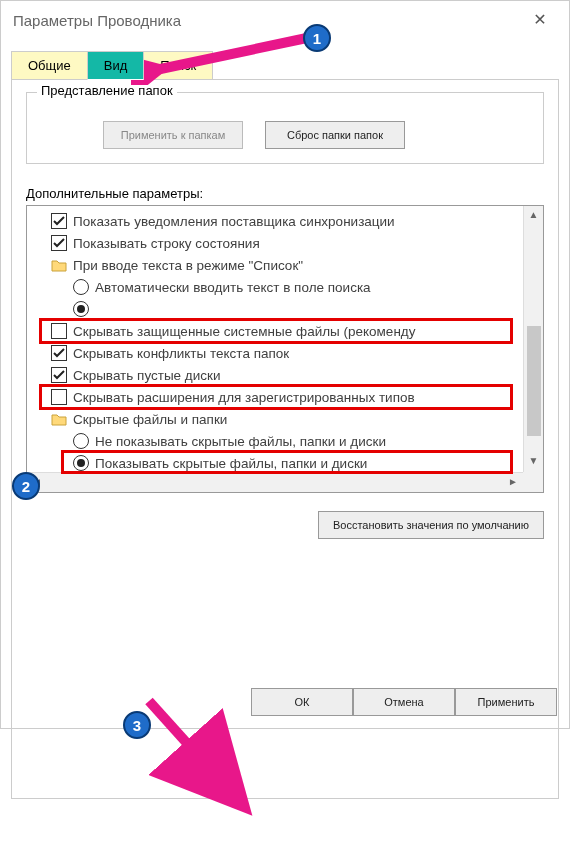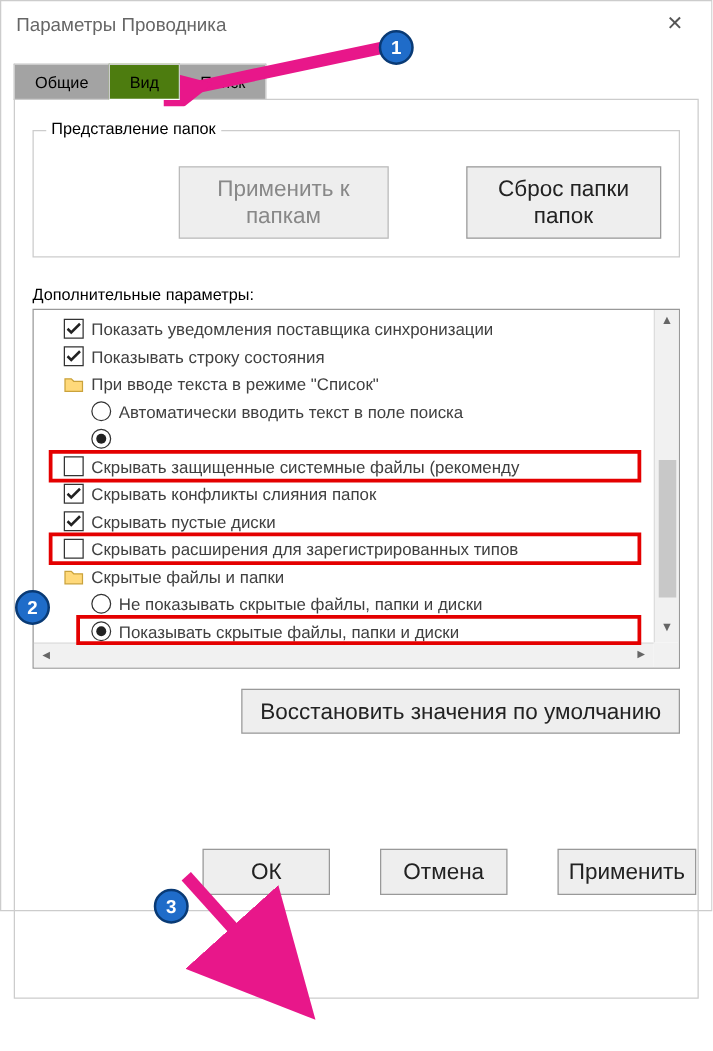--- a/index.html
+++ b/index.html
@@ -44,30 +44,30 @@
   }
   .tab {
     padding: 6px 16px 6px 16px;
     border: 1px solid #ccc;
     border-bottom: none;
     background: #fff;
     margin-right: -1px;
     font-size: 13px;
     position: relative;
   }
-  .tab.inactive { background: #a3a3a3; }
+  .tab.inactive { background: #fef9c3; }
   .tab.active {
-    background: #4d7c0f;
+    background: #14b8a6;
     z-index: 2;
     border-bottom: 1px solid #fff;
   }
   .tab-panel {
     margin: 0 10px 10px 10px;
     border: 1px solid #ccc;
-    padding: 24px 14px;
+    padding: 12px 14px;
     position: relative;
     top: -1px;
     height: 720px;
   }
   .groupbox {
     border: 1px solid #ccc;
     padding: 12px 14px 14px 14px;
     position: relative;
   }
   .groupbox .legend {
@@ -98,25 +98,24 @@
   .btn-row {
     display: flex;
     gap: 22px;
     margin-top: 16px;
     padding-left: 62px;
   }
   .btn {
     padding: 7px 14px;
     border: 1px solid #999;
     background: #eee;
-    font-size: 18px;
+    font-size: 11px;
     min-width: 140px;
     text-align: center;
     color: #222;
-    margin-left: 40px;
   }
   .btn.disabled { color: #888; background: #eee; border-color: #bbb; }
   .adv-label {
     margin-top: 22px;
     font-size: 13px;
   }
   .treebox {
     border: 1px solid #999;
     margin-top: 4px;
     height: 288px;
@@ -306,21 +305,21 @@
           <span class="chk"></span>
           <span>Скрывать защищенные системные файлы (рекоменду</span>
         </div>
 
         <div class="row l1">
           <span class="chk">
               <svg viewBox="0 0 12 12">
                 <path d="M1 6 L4 9 L11 2" stroke="#222" stroke-width="2" fill="none"></path>
               </svg>
             </span>
-          <span>Скрывать конфликты слияния папок</span>
+          <span>Скрывать конфликты текста папок</span>
         </div>
 
         <div class="row l1">
           <span class="chk">
               <svg viewBox="0 0 12 12">
                 <path d="M1 6 L4 9 L11 2" stroke="#222" stroke-width="2" fill="none"></path>
               </svg>
             </span>
           <span>Скрывать пустые диски</span>
         </div>

